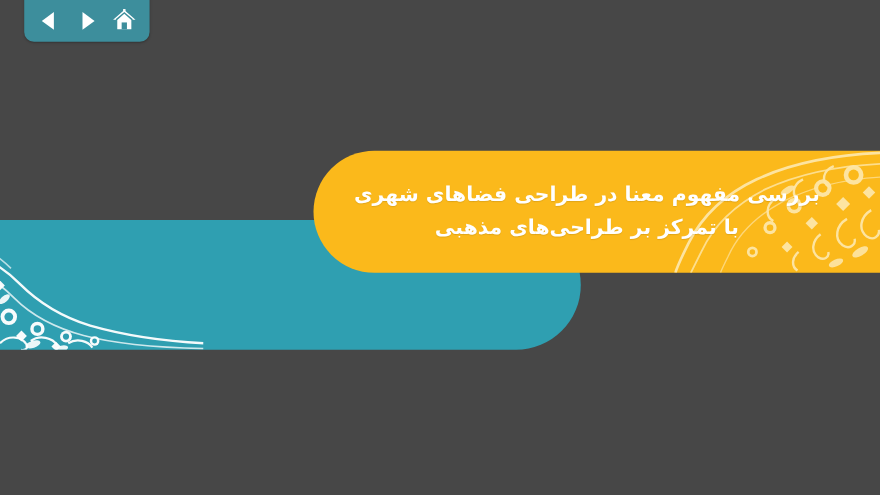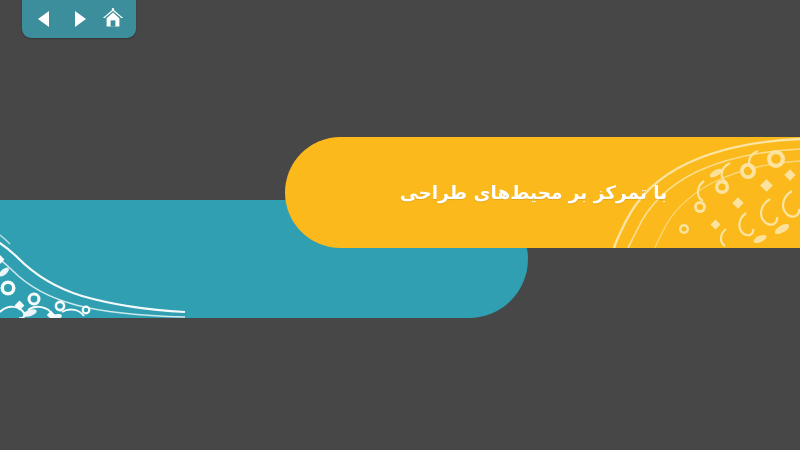--- a/index.html
+++ b/index.html
@@ -211,18 +211,19 @@
         <path d="M134,44 C126,50 126,60 133,64"></path>
       </g>
       <g fill="#fde6a8" opacity="0.9">
         <ellipse cx="212" cy="92" rx="8" ry="3.6" transform="rotate(-30 212 92)"></ellipse>
         <ellipse cx="190" cy="102" rx="7" ry="3.2" transform="rotate(-24 190 102)"></ellipse>
         <ellipse cx="146" cy="36" rx="7" ry="3.0" transform="rotate(-30 146 36)"></ellipse>
       </g>
     </svg>
 
     <div id="title-text">
-      <span class="line">با تمرکز بر محیط‌های طراحی</span>
+      <span class="line">بررسی مفهوم معنا در طراحی فضاهای شهری</span>
+      <span class="line">با تمرکز بر طراحی‌های مذهبی</span>
     </div>
 
   </div>
 
 </div>
 
 </body></html>

